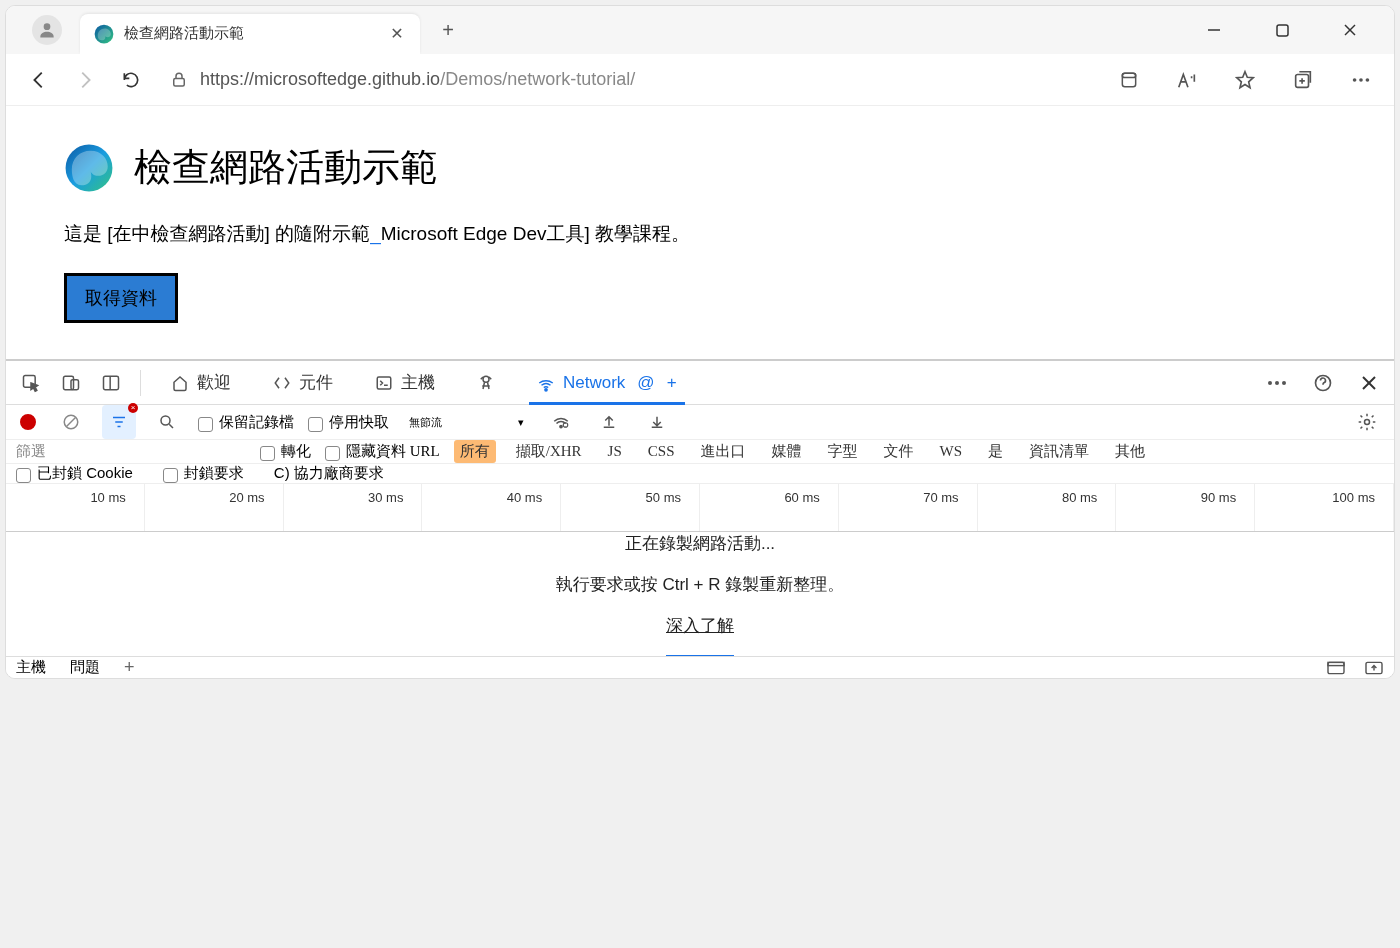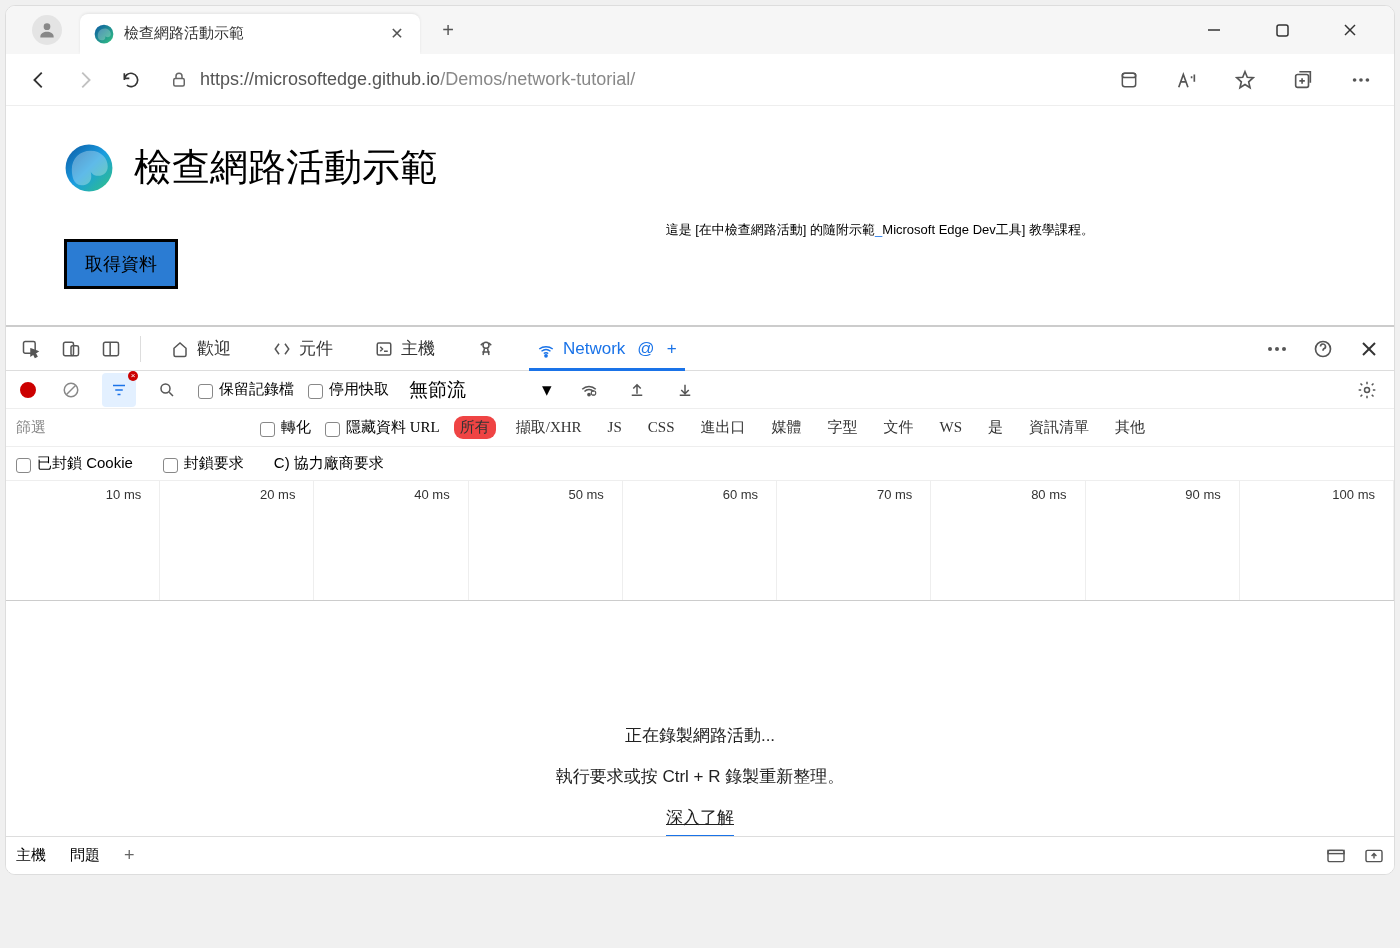--- a/index.html
+++ b/index.html
@@ -1,17 +1,17 @@
 <!DOCTYPE html>
 <html><head>
 <meta charset="utf-8">
 <style>
 * { box-sizing: border-box; margin: 0; padding: 0; }
 body { font-family: "Segoe UI", "Microsoft JhengHei", sans-serif; background: #f0f0f0; width: 1400px; height: 948px; overflow: hidden; border-radius: 10px; }
-.window { background: #fff; border-radius: 10px; margin: 5px; height: 870px; overflow: hidden; border: 1px solid #ddd; display: flex; flex-direction: column; }
+.window { background: #fff; border-radius: 10px; margin: 5px; height: 674px; overflow: hidden; border: 1px solid #ddd; display: flex; flex-direction: column; }
 .titlebar { display: flex; align-items: center; height: 48px; background: #f6f6f6; padding: 0 8px; }
 .avatar { width: 30px; height: 30px; border-radius: 50%; background: #e4e4e4; display: flex; align-items: center; justify-content: center; margin: 0 18px; }
 .avatar svg { width: 20px; height: 20px; fill: #888; }
 .tab { display: flex; align-items: center; background: #fff; border-radius: 8px 8px 0 0; padding: 8px 14px; height: 40px; margin-top: 7px; box-shadow: 0 -1px 3px rgba(0,0,0,.08); min-width: 340px; }
 .edge-logo { width: 20px; height: 20px; margin-right: 10px; }
 .tab-title { font-size: 15px; color: #333; flex: 1; }
 .tab-close { width: 18px; height: 18px; display: flex; align-items: center; justify-content: center; cursor: pointer; color: #555; font-size: 16px; }
 .new-tab { width: 32px; height: 32px; display: flex; align-items: center; justify-content: center; font-size: 20px; color: #555; margin-left: 12px; cursor: pointer; }
 .window-controls { margin-left: auto; display: flex; gap: 28px; padding-right: 16px; }
 .win-btn { width: 40px; height: 30px; display: flex; align-items: center; justify-content: center; cursor: pointer; }
@@ -20,45 +20,45 @@
 .url-box { flex: 1; display: flex; align-items: center; height: 38px; padding: 0 12px; border-radius: 19px; }
 .lock-icon { color: #666; margin-right: 12px; }
 .url-text { font-size: 18px; color: #333; }
 .url-text .host { color: #555; }
 .url-text .path { color: #888; }
 .addr-icons { display: flex; gap: 20px; margin-left: 8px; }
 .page-content { background: #fff; padding: 28px 50px; margin: 8px; border-radius: 8px; flex-shrink: 0; }
 .page-heading { display: flex; align-items: center; gap: 20px; margin-bottom: 28px; }
 .page-heading .edge-big { width: 50px; height: 50px; }
 .page-heading h1 { font-size: 38px; font-weight: 400; }
-.page-desc { font-size: 13px; display: flex; justify-content: flex-end; max-width: 1030px; }
+.page-desc { font-size: 19px; display: flex; justify-content: flex-start; max-width: 1030px; margin-bottom: 26px; }
 .get-btn { background: #2b7cd3; color: #000; border: 3px solid #000; padding: 10px 18px; font-size: 18px; cursor: pointer; }
 .devtools { flex: 1; display: flex; flex-direction: column; border-top: 2px solid #ccc; background: #fff; min-height: 0; }
 .dt-tabbar { display: flex; align-items: center; height: 44px; border-bottom: 1px solid #ddd; padding: 0 8px; gap: 6px; }
 .dt-icon-btn { width: 34px; height: 34px; display: flex; align-items: center; justify-content: center; cursor: pointer; color: #444; border-radius: 4px; }
 .dt-sep { width: 1px; height: 26px; background: #ddd; margin: 0 6px; }
 .dt-tab { display: flex; align-items: center; gap: 8px; padding: 0 18px; height: 44px; font-size: 17px; color: #333; cursor: pointer; position: relative; }
 .dt-tab.active { color: #1a73e8; }
 .dt-tab.active::after { content: ""; position: absolute; bottom: 0; left: 10px; right: 10px; height: 3px; background: #1a73e8; }
 .dt-right { margin-left: auto; display: flex; gap: 12px; align-items: center; }
 .net-toolbar { display: flex; align-items: center; height: 38px; border-bottom: 1px solid #eee; padding: 0 10px; gap: 14px; }
 .rec-btn { width: 16px; height: 16px; border-radius: 50%; background: #c00; border: 2px solid #c00; }
 .toolbar-chk { display: flex; align-items: flex-end; gap: 6px; font-size: 15px; }
 .toolbar-chk .chk { width: 15px; height: 15px; border: 1.5px solid #888; border-radius: 3px; }
-.throttle-sel { display: flex; align-items: center; gap: 6px; font-size: 19px; padding: 0 6px; }
+.throttle-sel { display: flex; align-items: center; gap: 6px; font-size: 11px; padding: 0 6px; }
 .net-filter-row { display: flex; align-items: center; height: 38px; border-bottom: 1px solid #eee; padding: 0 10px; gap: 14px; font-size: 15px; font-family: Liberation Serif, serif; }
 .filter-in { font-size: 15px; color: #888; }
 .type-chip { padding: 2px 6px; cursor: pointer; color: #333; }
-.type-chip.active { background: #ef4444; border-radius: 9px; }
+.type-chip.active { background: #fdba74; border-radius: 3px; }
 .net-filter-row2 { display: flex; align-items: center; height: 34px; border-bottom: 1px solid #eee; padding: 0 10px; gap: 30px; font-size: 15px; }
 .timeline { height: 120px; border-bottom: 1px solid #ccc; display: flex; position: relative; }
 .tl-col { flex: 1; border-right: 1px solid #eee; position: relative; }
 .tl-label { position: absolute; right: 18px; top: 6px; font-size: 13px; color: #333; }
 .net-msg { flex: 1; display: flex; flex-direction: column; align-items: center; justify-content: flex-end; gap: 18px; font-size: 17px; color: #222; }
-.net-msg a { color: #222; text-decoration: underline; border-bottom: 1px solid #1a73e8; padding-bottom: 6px; }
+.net-msg a { color: #222; text-decoration: underline; border-bottom: 1px solid #1a73e8; padding-bottom: 18px; }
 .dt-footer { height: 38px; border-top: 1px solid #ddd; display: flex; align-items: center; padding: 0 10px; gap: 24px; font-size: 15px; }
 .dt-footer .right { margin-left: auto; display: flex; gap: 18px; }
 svg { display: block; }
 </style>
 </head>
 <body>
 
 <div class="window">
 
   <div class="titlebar">
@@ -362,20 +362,23 @@
     </div>
 
     <div class="timeline" id="timeline">
         <div class="tl-col">
           <span class="tl-label">10 ms</span>
         </div>
         <div class="tl-col">
           <span class="tl-label">20 ms</span>
         </div>
         <div class="tl-col">
+          <span class="tl-label">30 ms</span>
+        </div>
+        <div class="tl-col">
           <span class="tl-label">40 ms</span>
         </div>
         <div class="tl-col">
           <span class="tl-label">50 ms</span>
         </div>
         <div class="tl-col">
           <span class="tl-label">60 ms</span>
         </div>
         <div class="tl-col">
           <span class="tl-label">70 ms</span>

